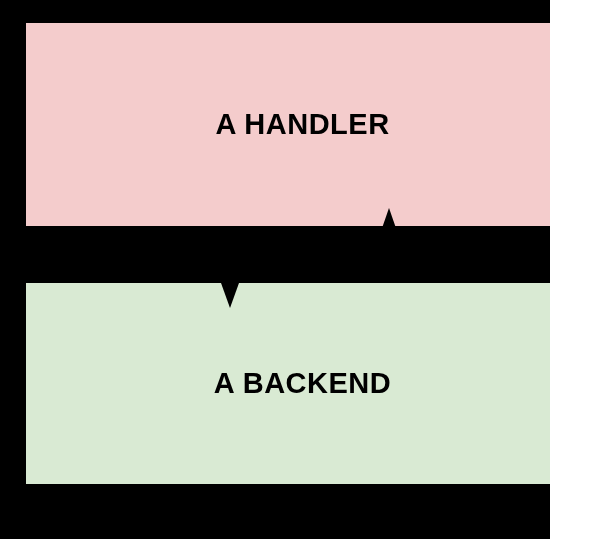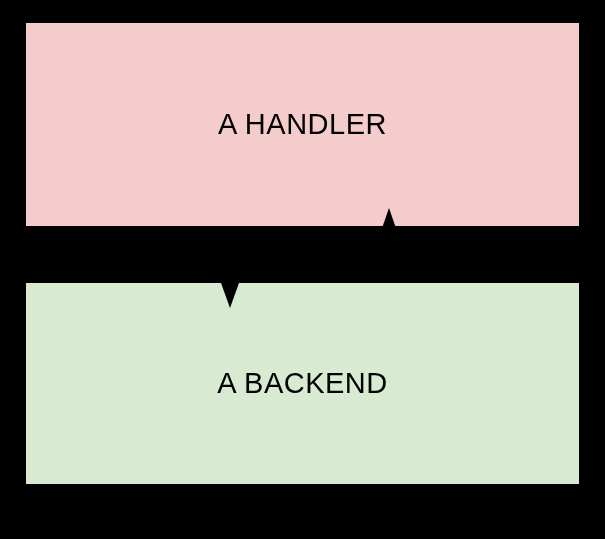--- a/index.html
+++ b/index.html
@@ -1,24 +1,25 @@
 <!DOCTYPE html>
 <html><head>
 <meta charset="utf-8">
 <style>
   html, body {
     margin: 0;
     padding: 0;
   }
   #canvas {
     position: relative;
-    width: 605px;
+    width: 550px;
     height: 539px;
     overflow: hidden;
     font-family: "Liberation Sans", sans-serif;
+    font-weight: bold;
   }
   .node {
     position: absolute;
     left: 26px;
     width: 553px;
     display: flex;
     align-items: center;
     justify-content: center;
     box-sizing: border-box;
   }

